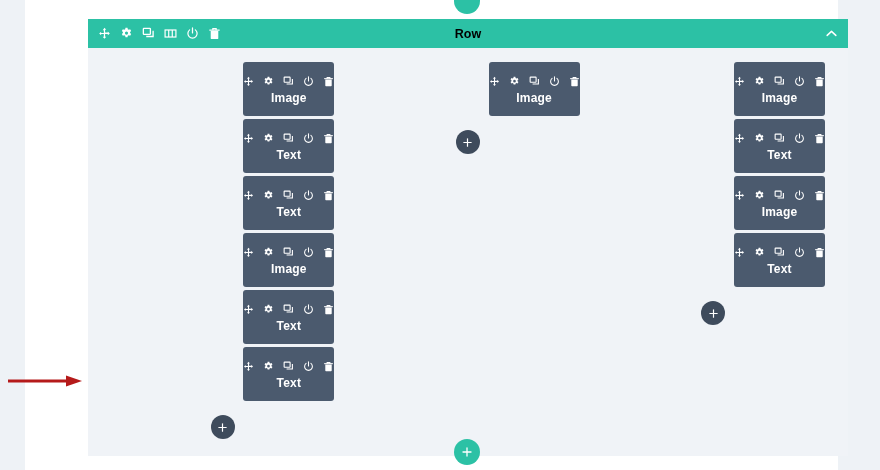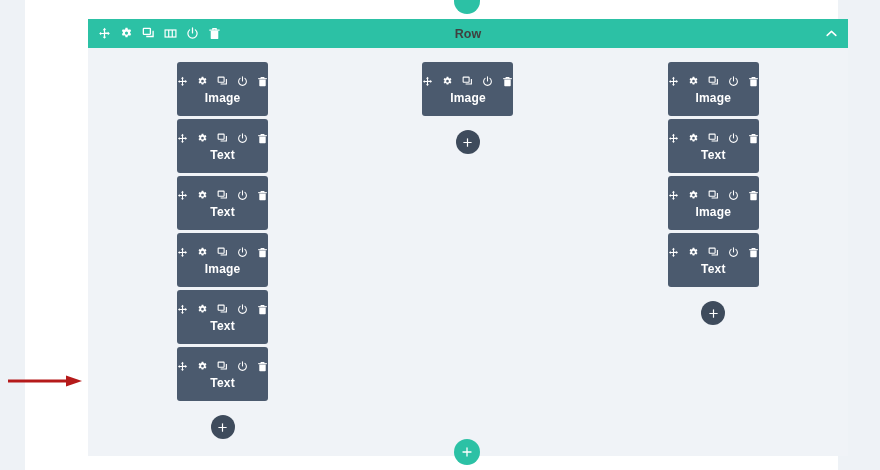--- a/index.html
+++ b/index.html
@@ -75,21 +75,21 @@
     top: 0;
     height: 29px;
     display: flex;
     align-items: center;
     gap: 9px;
   }
 
   .row-title {
     width: 100%;
     text-align: center;
-    color: #404040;
+    color: #000000;
     font-size: 12.5px;
     font-weight: bold;
     letter-spacing: .1px;
   }
 
   .row-collapse {
     position: absolute;
     right: 10px;
     top: 0;
     height: 29px;
@@ -105,21 +105,21 @@
     display: flex;
     padding: 14px 12px 0 12px;
     gap: 0;
   }
 
   .column {
     flex: 1 1 0;
     padding: 0 11px;
     display: flex;
     flex-direction: column;
-    align-items: center;
+    align-items: flex-end;
   }
 
   
   .module {
     background: #4b5a6e;
     border-radius: 3px;
     height: 54px;
     margin-bottom: 3px;
     display: flex;
     flex-direction: column;

